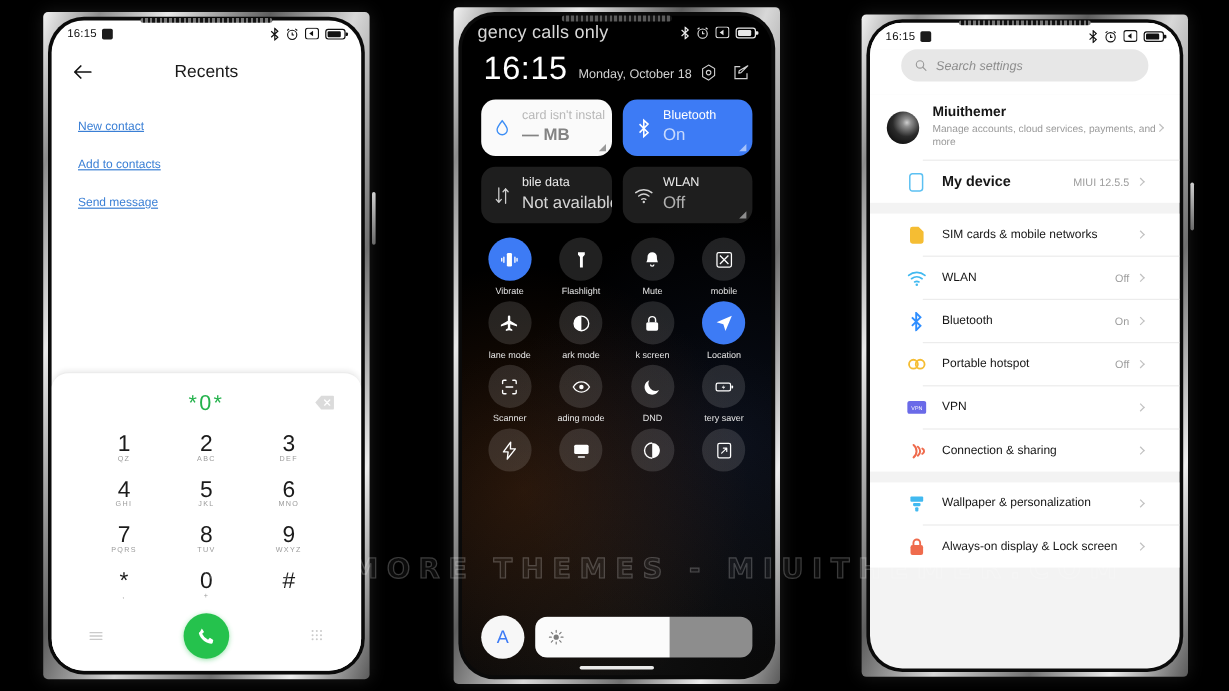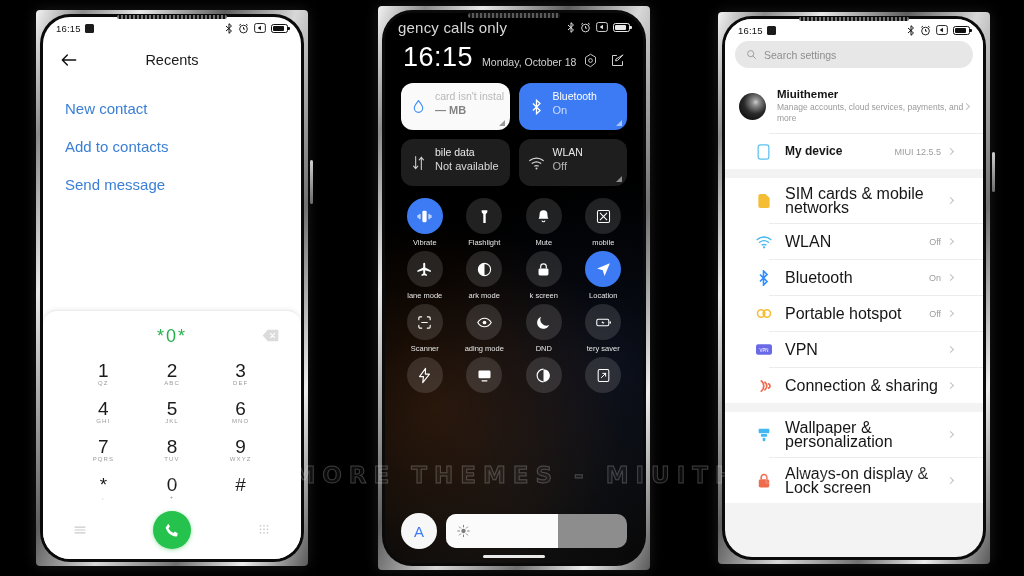--- a/index.html
+++ b/index.html
@@ -62,21 +62,21 @@
   .batt i{display:block;height:100%;width:82%;background:currentColor;border-radius:1px;}
 
   
   .p1 .screen{ background:#ffffff; color:#111; display:flex; flex-direction:column; }
   .p1 .statusbar{ color:#111; }
   .dial-head{ height:42px; display:flex; align-items:center; padding:0 16px; position:relative; }
   .back-arrow{ width:20px;height:20px; cursor:pointer; }
   .dial-title{ position:absolute; left:0; right:0; text-align:center; font-size:14.5px; color:#1a1a1a; }
   .actions{ padding:10px 22px 0; }
   .action-link{
-    display:block; font-size:15px; color:#3a7fd5; padding:9px 0 12px; cursor:pointer;
+    display:block; font-size:10px; color:#3a7fd5; padding:9px 0 12px; cursor:pointer;text-decoration:underline;
   }
   .dial-panel{
     margin-top:auto; background:#fff; border-top:1px solid #ececec;
     border-radius:14px 14px 0 0; box-shadow:0 -1px 4px rgba(0,0,0,.07);
     padding:10px 0 8px;
   }
   .num-row{ display:flex; align-items:center; justify-content:center; position:relative; height:30px; }
   .num-display{ font-size:18px; color:#24b24c; letter-spacing:2px; }
   .backspace{ position:absolute; right:22px; top:8px; width:17px; height:13px; opacity:.35; cursor:pointer;}
   .keypad{ display:grid; grid-template-columns:repeat(3,1fr); padding:4px 26px 0; }
@@ -106,21 +106,21 @@
   .bigclock{ font-size:27px; font-weight:300; letter-spacing:.5px; line-height:28px;}
   .datetxt{ font-size:10.5px; color:#d2d2d2; margin-left:9px; margin-bottom:3px;}
   .hdr-icons{ margin-left:auto; display:flex; gap:12px; margin-bottom:3px;}
   .hdr-icons span{ width:15px;height:15px; cursor:pointer; display:block;}
   .bigtiles{ display:grid; grid-template-columns:1fr 1fr; gap:9px; padding:12px 16px 0; }
   .btile{ position:relative; height:47px; border-radius:12px; padding:7px 10px; overflow:hidden; cursor:pointer;}
   .btile.light{ background:#fafafa; color:#4a4a4a; }
   .btile.blue{ background:#3d7bf5; color:#fff; }
   .btile.dark{ background:#1e1e1e; color:#eaeaea; }
   .btile .t1{ font-size:10.5px; line-height:13px; white-space:nowrap; }
-  .btile .t2{ font-size:11px; opacity:.72; margin-top:1px; white-space:nowrap;}
+  .btile .t2{ font-size:14px; opacity:.72; margin-top:1px; white-space:nowrap;}
   .btile .tico{ position:absolute; left:9px; top:50%; transform:translateY(-50%); width:17px;height:17px;}
   .btile .txt{ margin-left:24px; }
   .corner{ position:absolute; right:5px; bottom:4px; width:0;height:0;
            border-left:6px solid transparent; border-bottom:6px solid currentColor; opacity:.55; }
   .toggles{ display:grid; grid-template-columns:repeat(4,1fr); gap:3px 0; padding:12px 10px 0; }
   .tg{ display:flex; flex-direction:column; align-items:center; cursor:pointer; }
   .tg .circ{
     width:36px;height:36px;border-radius:50%;
     background:rgba(255,255,255,.13);
     display:flex;align-items:center;justify-content:center;
@@ -132,38 +132,38 @@
             color:#3d7bf5;font-size:15px; cursor:pointer;}
   .bright{ flex:1; height:34px; border-radius:10px; background:#8d8d8d; position:relative; overflow:hidden; cursor:pointer;}
   .bright .fill{ position:absolute; left:0;top:0;bottom:0; background:#fbfbfb; }
   .bright .sun{ position:absolute; left:11px; top:50%; transform:translateY(-50%); width:13px;height:13px;}
   .homebar{ position:absolute; left:50%; transform:translateX(-50%); bottom:5px; width:62px;height:3px;border-radius:2px;background:#eaeaea;}
 
   
   .p3 .screen{ background:#f3f3f3; color:#111; display:flex; flex-direction:column; }
   .p3 .statusbar{ color:#111; }
   .set-title{ text-align:center; font-size:14.5px; padding:8px 0 10px; color:#151515;}
-  .searchwrap{ padding:0 10px 11px; }
+  .searchwrap{ padding:0 26px 11px;font-style:italic; }
   .searchbox{
     height:27px; border-radius:14px; background:#e7e7e7; display:flex; align-items:center;
     padding:0 11px; gap:7px; cursor:text;
   }
   .searchbox .ph{ font-size:10.5px; color:#8e8e8e; }
   .card{ background:#fff; }
   .card + .card{ margin-top:9px; }
   .acct{ display:flex; align-items:center; padding:9px 14px; cursor:pointer;}
   .avatar{ width:27px;height:27px;border-radius:50%;
     background:radial-gradient(circle at 62% 34%, #cfcfcf 0%, #8e8e8e 14%, #2a2a2a 48%, #000 100%);
     flex:none; }
   .acct .txt{ margin-left:11px; flex:1; }
   .acct .n{ font-size:11.5px; font-weight:bold; color:#141414; }
   .acct .s{ font-size:8.5px; color:#9a9a9a; line-height:11px; margin-top:2px; }
   .row{ display:flex; align-items:center; padding:9px 30px; min-height:32px; cursor:pointer;}
   .row .ico{ width:17px;height:17px;flex:none; display:flex;align-items:center;justify-content:center;}
-  .row .lb{ margin-left:13px; font-size:16px; color:#161616; flex:1; line-height:13.5px;}
+  .row .lb{ margin-left:13px; font-size:10px; color:#161616; flex:1; line-height:13.5px;}
   .row .lb.bold{ font-weight:bold; font-size:12px;}
   .row .val{ font-size:9px; color:#9c9c9c; margin-right:7px; white-space:nowrap;}
   .chev{ width:5px;height:5px;border-right:1.3px solid #c1c1c1;border-top:1.3px solid #c1c1c1;transform:rotate(45deg); flex:none;}
   .sep{ height:1px; background:#ececec; margin-left:44px;}
 
   
   .wm{
     position:absolute; left:0; right:0; top:462px; text-align:center;
     font-size:23px; font-weight:bold; letter-spacing:7px;
     color:rgba(255,255,255,0.045);

